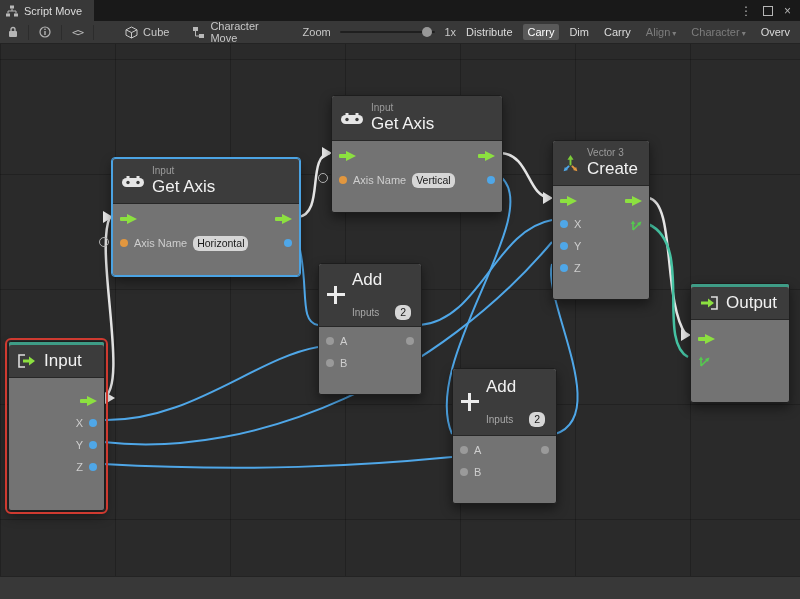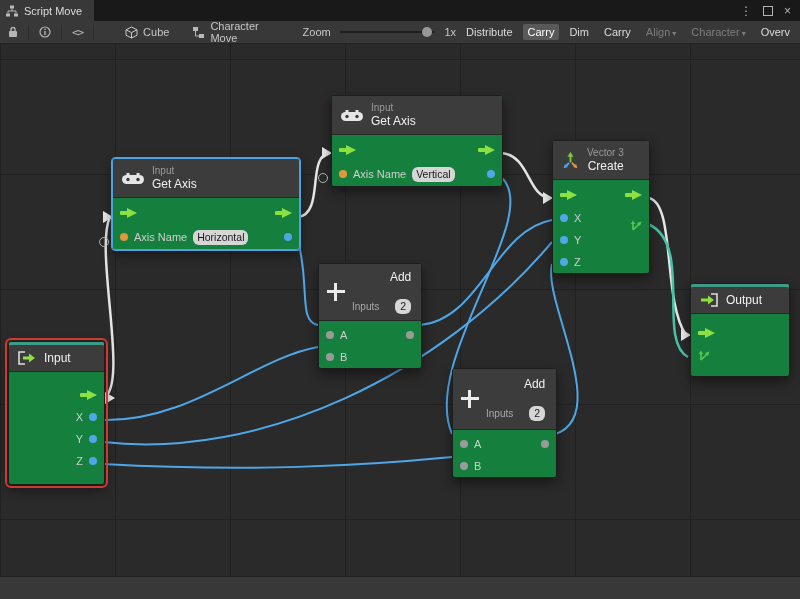--- a/index.html
+++ b/index.html
@@ -29,30 +29,30 @@
 
   
   .canvas{position:absolute;top:44px;left:0;width:800px;height:532px;background:#2a2a2a;z-index:0;
     background-image:linear-gradient(to right, rgba(0,0,0,0.22) 1px, transparent 1px),
                      linear-gradient(to bottom, rgba(0,0,0,0.22) 1px, transparent 1px);
     background-size:115px 115px;background-position:0 15px;}
   svg.wires{position:absolute;top:0;left:0;z-index:1;pointer-events:none;}
   .statusbar{position:absolute;left:0;right:0;bottom:0;height:22px;background:#383838;border-top:1px solid #232323;z-index:5;}
 
   
-  .node{position:absolute;z-index:2;background:#15803d;border:1px solid #1d1d1d;border-radius:3px;
+  .node{position:absolute;z-index:2;background:#737373;border:1px solid #1d1d1d;border-radius:3px;
         box-shadow:0 5px 12px rgba(0,0,0,.45);font-size:11px;color:#cecece;}
   .node.selected{border-color:#4ba3e3;outline:1px solid #4ba3e3;}
   .node.flagged{outline:2px solid #cf3a30;outline-offset:1px;}
   .node-hd{display:flex;align-items:center;gap:7px;padding:6px 8px;background:#3c3c3c;border-bottom:1px solid #272727;border-radius:3px 3px 0 0;}
   .hd-text{display:flex;flex-direction:column;line-height:1.2;}
   .hd-kind{font-size:10px;color:#9b9b9b;}
-  .hd-title{font-size:12px;color:#f1f1f1;text-align:right;}
+  .hd-title{font-size:17px;color:#f1f1f1;}
   .estrip{height:3px;background:#3e9c86;border-radius:2px 2px 0 0;}
-  .rows{padding:3px 0 0;}
+  .rows{padding:3px 0 20px;}
   .row{display:flex;align-items:center;height:22px;padding:0 7px;gap:6px;}
   .row.h24{height:24px;}
   .row.r{justify-content:flex-end;}
   .spacer{flex:1;}
   .dot{width:8px;height:8px;border-radius:50%;flex:0 0 auto;}
   .dot.blue{background:#4fa7e8;}
   .dot.orange{background:#e2973f;}
   .dot.gray{background:#9a9a9a;}
   .field{background:#d6d6d6;color:#191919;border-radius:6px;padding:0 4px;height:15px;line-height:15px;font-size:10.5px;white-space:nowrap;}
   .field.num{width:12px;text-align:center;padding:0 2px;}

